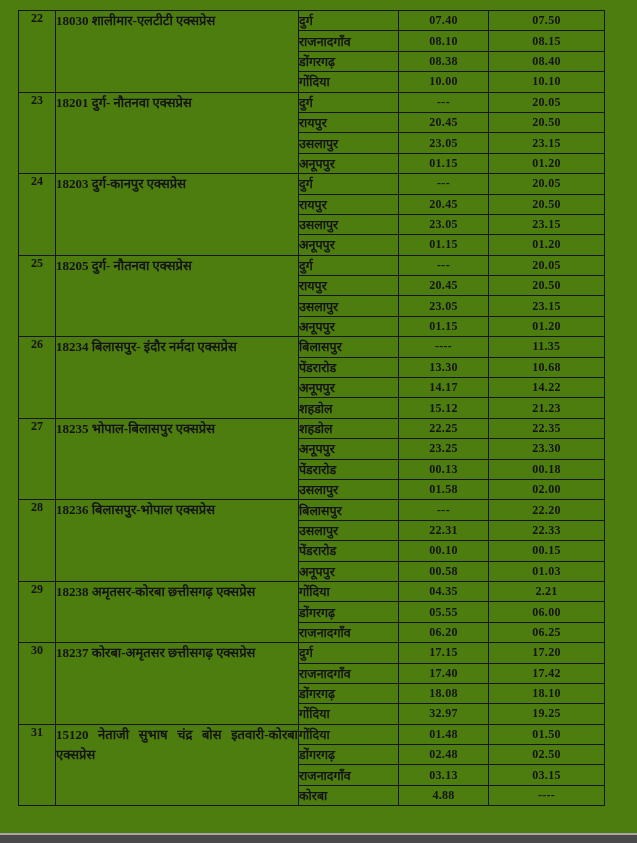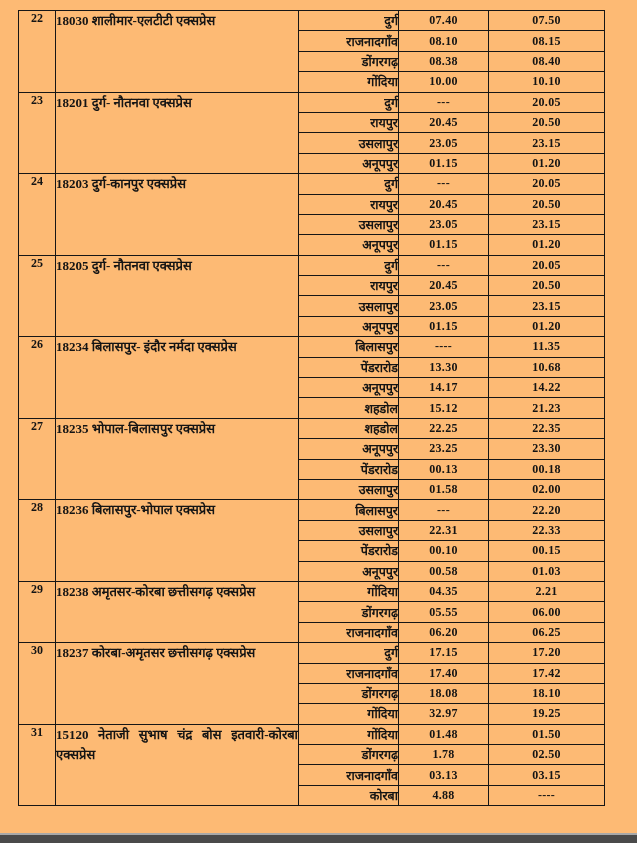--- a/index.html
+++ b/index.html
@@ -46,42 +46,42 @@
   }
   td.train {
     vertical-align: top;
     text-align: justify;
     font-size: 13px;
     line-height: 1.55;
     padding: 2px 6px 0 10px;
     font-family: "Liberation Serif", "DejaVu Serif", serif;
   }
   td.station {
-    text-align: right;
+    text-align: left;
     font-size: 12.5px;
   }
   td.arrival, td.departure {
     text-align: center;
     font-size: 12px;
     letter-spacing: 0.3px;
     font-family: "Liberation Serif", "DejaVu Serif", serif;
   }
   .bottom-bar {
     position: absolute;
     left: 0;
     bottom: 0;
     width: 637px;
     height: 8px;
     border-top: 2px solid #a8a8a8;
   }
 </style>
 </head>
 <body>
 
-<div class="scan-page" style="background: #fdba74;">
+<div class="scan-page" style="background: #4d7c0f;">
   <table class="timetable">
     <colgroup>
       <col style="width:37px">
       <col style="width:243px">
       <col style="width:100px">
       <col style="width:90px">
       <col style="width:116px">
     </colgroup>
     <tbody>
         <tr class="stop-row">
@@ -279,21 +279,21 @@
         </tr>
         <tr class="stop-row">
           <td class="serial" rowspan="4">31</td>
           <td class="train" rowspan="4">15120 नेताजी सुभाष चंद्र बोस इतवारी-कोरबा एक्सप्रेस</td>
           <td class="station">गोंदिया</td>
           <td class="arrival">01.48</td>
           <td class="departure">01.50</td>
         </tr>
         <tr class="stop-row">
           <td class="station">डोंगरगढ़</td>
-          <td class="arrival">1.78</td>
+          <td class="arrival">02.48</td>
           <td class="departure">02.50</td>
         </tr>
         <tr class="stop-row">
           <td class="station">राजनादगाँव</td>
           <td class="arrival">03.13</td>
           <td class="departure">03.15</td>
         </tr>
         <tr class="stop-row">
           <td class="station">कोरबा</td>
           <td class="arrival">4.88</td>

